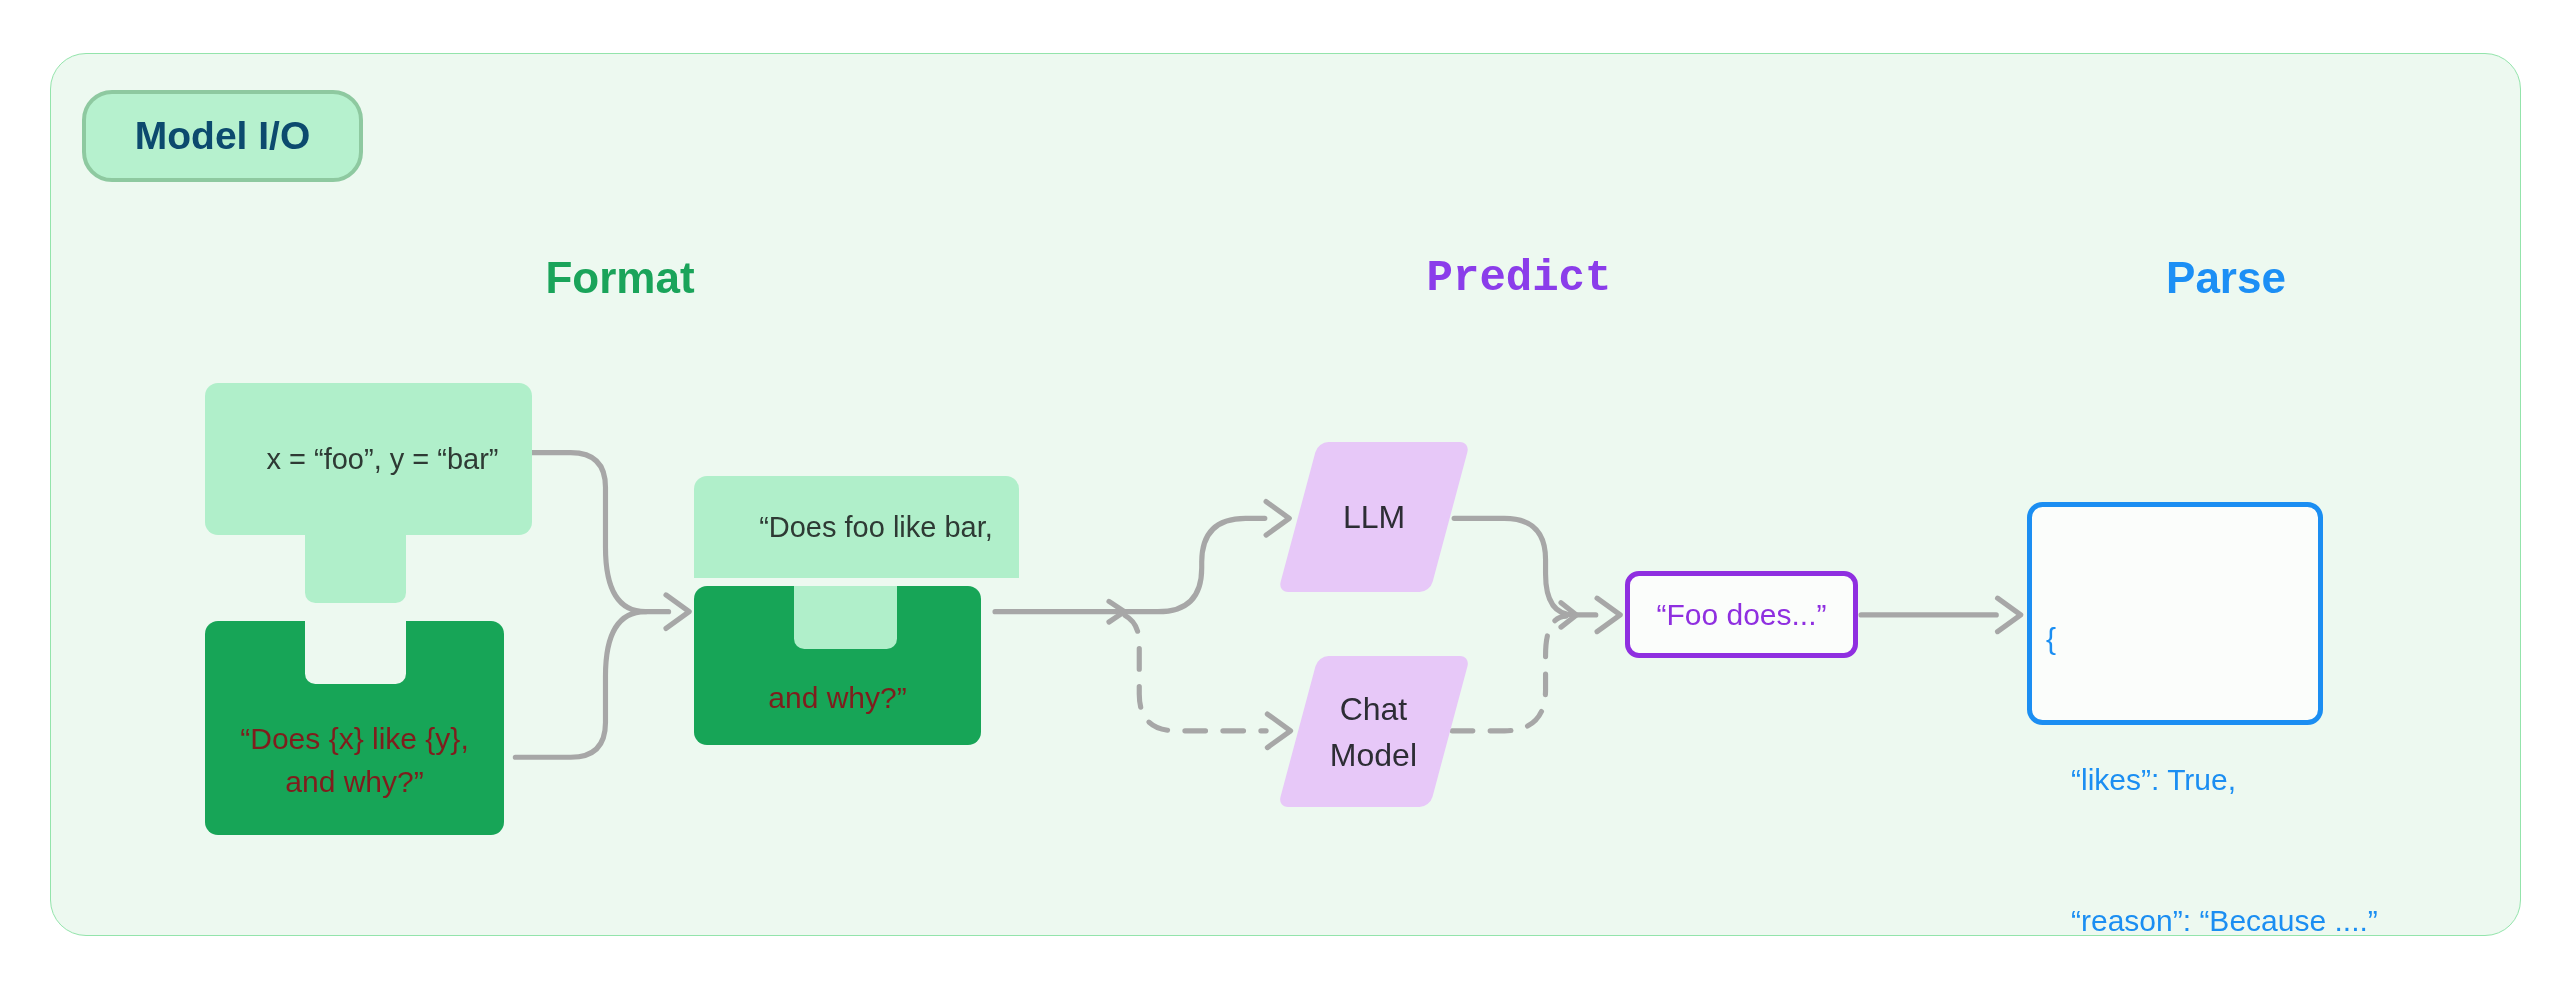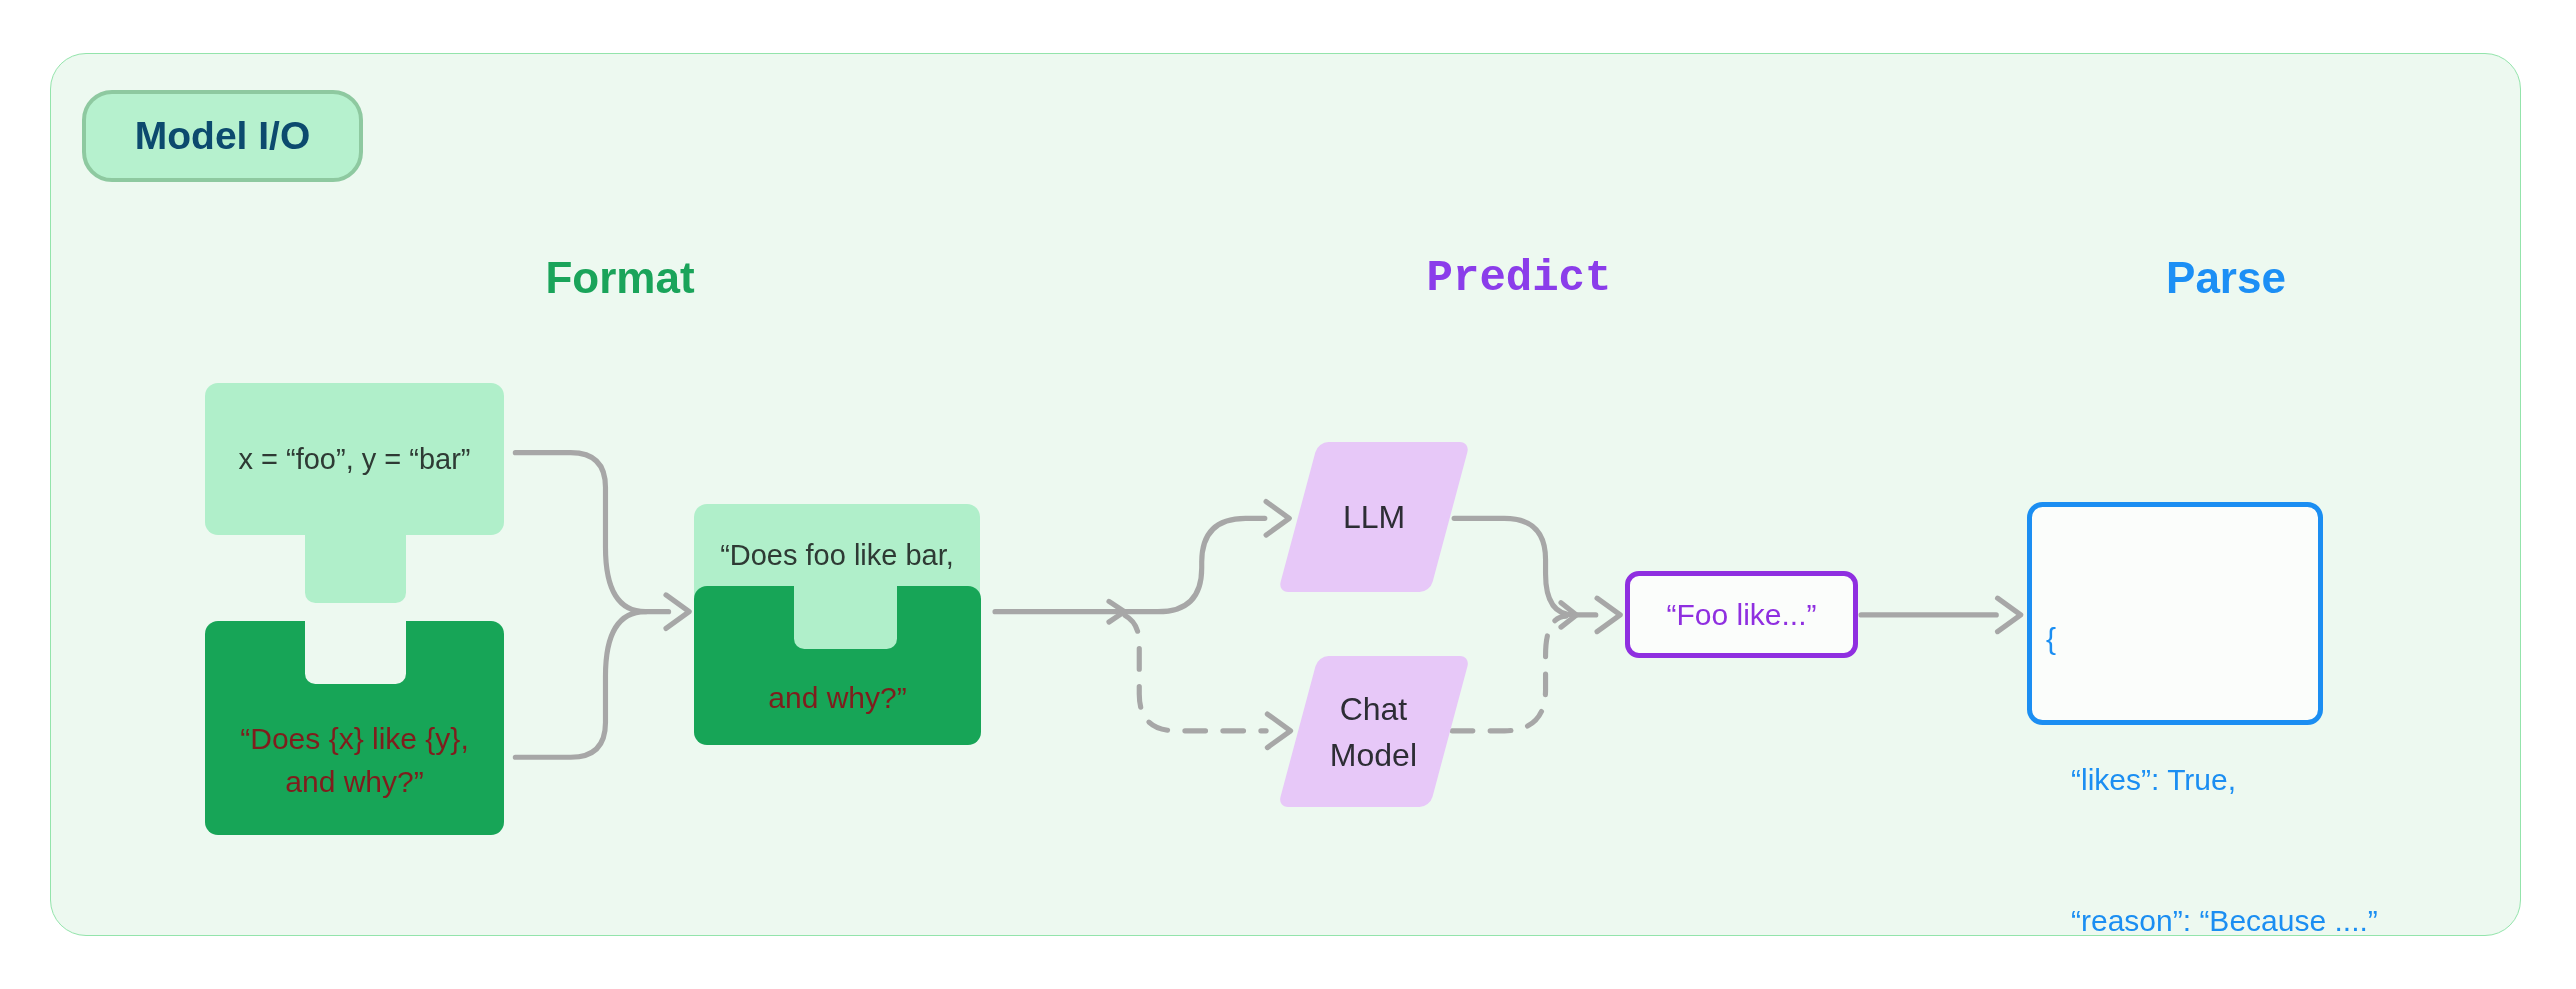--- a/index.html
+++ b/index.html
@@ -47,44 +47,44 @@
 
   .abs { position: absolute; }
 
   
   .p-light { background: #b0efca; }
   .p-dark  { background: #17a557; }
 
   .piece1-body {
     left: 205px; top: 383px; width: 299px; height: 152px;
     border-radius: 13px;
-    display: flex; align-items: center; justify-content: center;
+    display: flex; align-items: center; justify-content: center; padding-left: 28px;
   }
   .piece1-tab {
     left: 305px; top: 533px; width: 101px; height: 70px;
     border-radius: 0 0 10.3px 10.3px;
   }
   .piece2-body {
     left: 205px; top: 621px; width: 299px; height: 214px;
     border-radius: 13px;
   }
   .piece2-notch {
     left: 305px; top: 620px; width: 101px; height: 64px;
     background: #edf9f0;
     border-radius: 0 0 10.3px 10.3px;
   }
   .piece2-text {
     left: 205px; top: 684px; width: 299px; height: 151px;
     display: flex; flex-direction: column; align-items: center; justify-content: center;
     text-align: center;
   }
   .combined-top {
-    left: 694px; top: 504px; width: 286px; height: 102px;
+    left: 694px; top: 476px; width: 286px; height: 102px;
     border-radius: 13px 13px 0 0;
-    display: flex; align-items: center; justify-content: center;
+    display: flex; align-items: center; justify-content: center; padding-left: 39px;
   }
   .combined-bottom {
     left: 694px; top: 586px; width: 287px; height: 159px;
     border-radius: 13px;
   }
   .combined-tab {
     left: 794px; top: 586px; width: 103px; height: 63px;
     border-radius: 0 0 10.3px 10.3px;
   }
   .combined-bottom-text {
@@ -204,21 +204,21 @@
   </div>
 
   <div class="pgram pgram-chat">
     <div class="pgram-inner">
       <div>Chat</div>
       <div>Model</div>
     </div>
   </div>
 
   <div class="abs completion-box">
-    <span>“Foo like...”</span>
+    <span>“Foo does...”</span>
   </div>
 
   <div class="abs parsed-box">
     <div class="parsed-code">
       <div>{</div>
       <div>   “likes”: True,</div>
       <div>   “reason”: “Because ....”</div>
       
     </div>
   </div>

